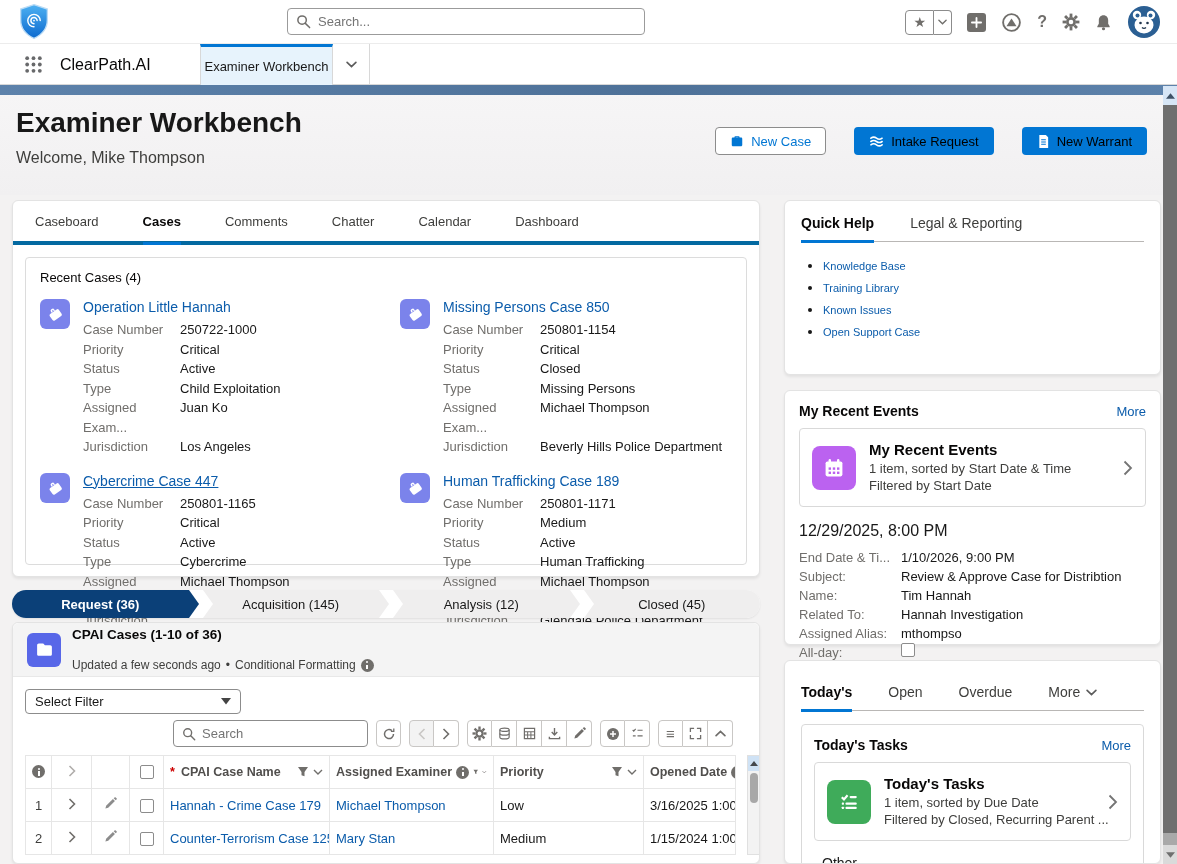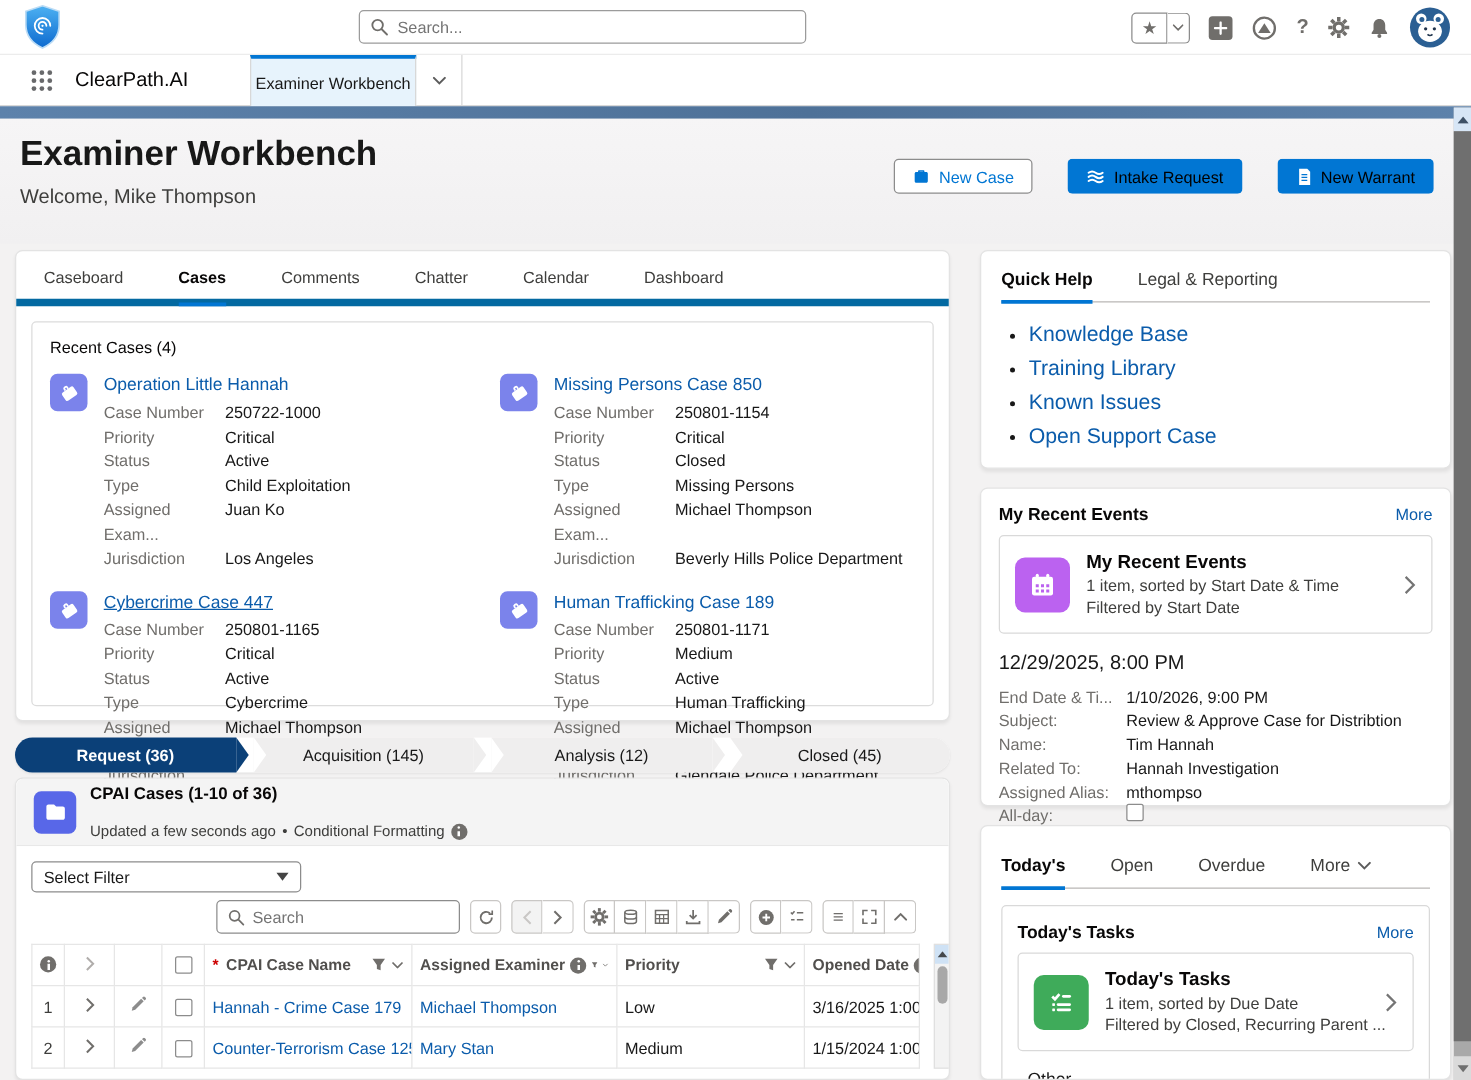--- a/index.html
+++ b/index.html
@@ -41,21 +41,21 @@
 
 
 .panel { position: absolute; background: #fff; border: 1px solid #e3e3e3; border-radius: 6px; box-shadow: 0 2px 3px rgba(0,0,0,.07); }
 .p-left { left: 12px; top: 200px; width: 748px; height: 377px; }
 .p-list { left: 12px; top: 622px; width: 748px; height: 242px; overflow: hidden; }
 .p-qh { left: 784px; top: 200px; width: 377px; height: 175px; padding: 14px 16px; }
 .p-ev { left: 784px; top: 390px; width: 377px; height: 255px; padding: 12px 14px; }
 .p-tk { left: 784px; top: 660px; width: 377px; height: 204px; padding: 23px 16px; overflow: hidden; }
 
 
-.mtabs { display: flex; gap: 44px; padding: 0 22px; border-bottom: 6px solid #0369a1; height: 44px; }
+.mtabs { display: flex; gap: 44px; padding: 0 22px; border-bottom: 4px solid #0369a1; height: 44px; }
 .mtab { line-height: 41px; height: 44px; border-bottom: 3px solid transparent; color: #3e3e3c; cursor: pointer; }
 .mtab.active { color: #080707; font-weight: 700; border-bottom-color: #0176d3; }
 
 
 .rcbox { margin: 12px; border: 1px solid #dcdcdc; border-radius: 4px; height: 308px; padding: 12px 14px; }
 .rctitle { font-weight: 400; color: #080707; margin-bottom: 14px; }
 .rcgrid { display: grid; grid-template-columns: 360px 1fr; row-gap: 16px; }
 .tile { display: flex; }
 .tileicon { width: 30px; height: 30px; border-radius: 6px; background: #7b83eb; display: flex; align-items: center; justify-content: center; flex: none; }
 .tilebody { margin-left: 13px; min-width: 0; }
@@ -115,21 +115,21 @@
 .tsb { position: absolute; right: -13px; top: 0; bottom: 0; width: 13px; background: #f3f3f3; border: 1px solid #e0e0e0; }
 .tsb .up { height: 15px; background: #cfe2f5; display: flex; align-items: center; justify-content: center; }
 .tsb .thumb { margin: 2px 1.5px 0; height: 30px; background: #a8a8a8; border-radius: 5px; }
 
 
 .sidetabs { display: flex; gap: 36px; border-bottom: 1px solid #b9b7b5; }
 .sidetab { font-size: 14px; color: #3e3e3c; padding-bottom: 9px; border-bottom: 3px solid transparent; margin-bottom: -2px; cursor: pointer; display: flex; align-items: center; gap: 6px; }
 .sidetab.active { color: #080707; font-weight: 700; border-bottom-color: #0176d3; }
 .qhlinks { margin: 16px 0 0 22px; }
 .qhlinks li { margin-bottom: 7px; color: #181818; }
-.qhlinks a { color: #0b5cab; text-decoration: none; font-size: 17px; cursor: pointer; text-align: center; }
+.qhlinks a { color: #0b5cab; text-decoration: none; font-size: 11px; cursor: pointer; text-align: center; }
 .sechead { display: flex; align-items: center; justify-content: space-between; }
 .sechead .t { font-weight: 700; font-size: 14px; color: #080707; }
 .more { font-size: 13px; color: #0b5cab; text-decoration: none; cursor: pointer; }
 .evcard { margin-top: 9px; border: 1px solid #d9d9d9; border-radius: 4px; padding: 12px; display: flex; align-items: center; cursor: pointer; }
 .evicon { width: 44px; height: 44px; border-radius: 8px; display: flex; align-items: center; justify-content: center; flex: none; }
 .evicon.purple { background: #bb62f0; }
 .evicon.green { background: #3fab5a; }
 .evbody { margin-left: 13px; flex: 1; min-width: 0; }
 .evbody .t { font-weight: 700; font-size: 15px; color: #080707; margin-bottom: 2px; }
 .evbody .l { font-size: 13px; color: #3e3e3c; line-height: 17px; white-space: nowrap; overflow: hidden; }

